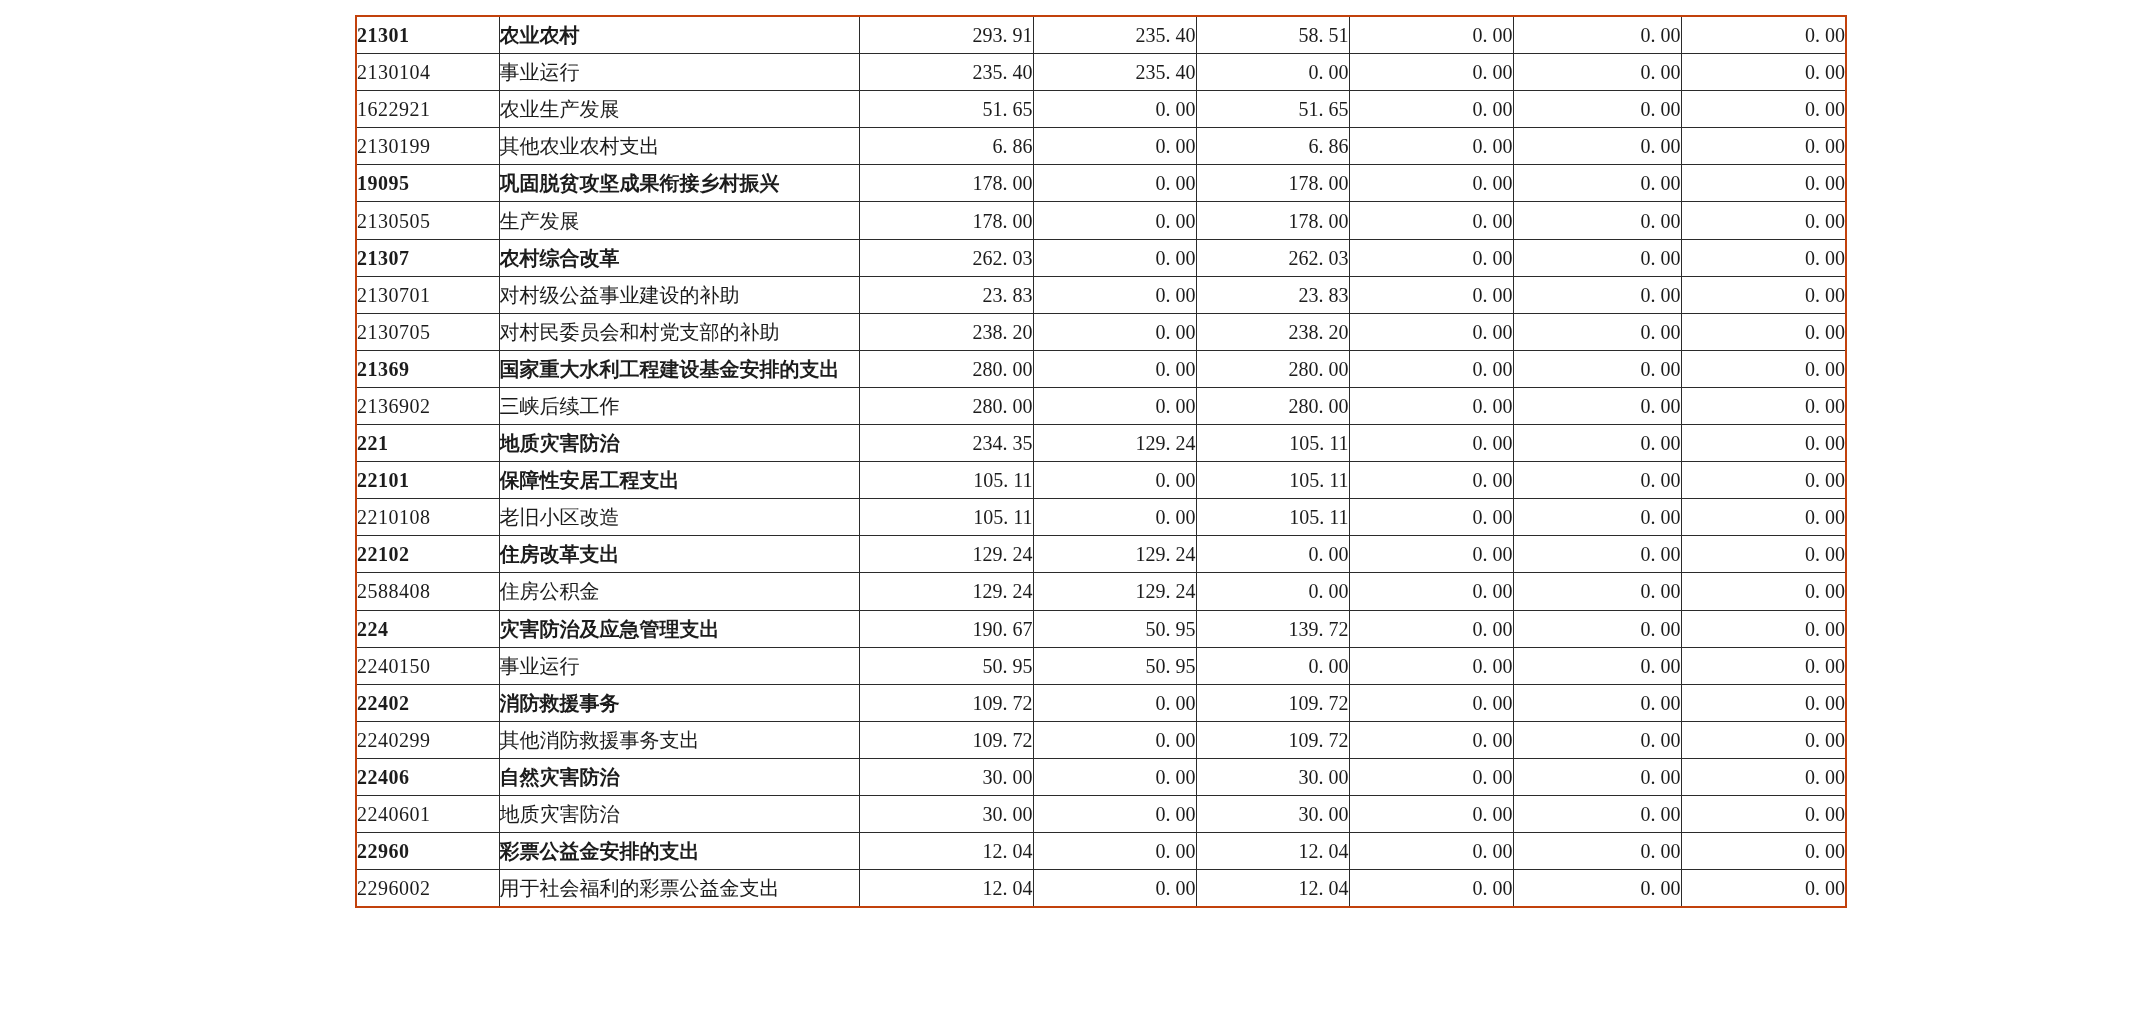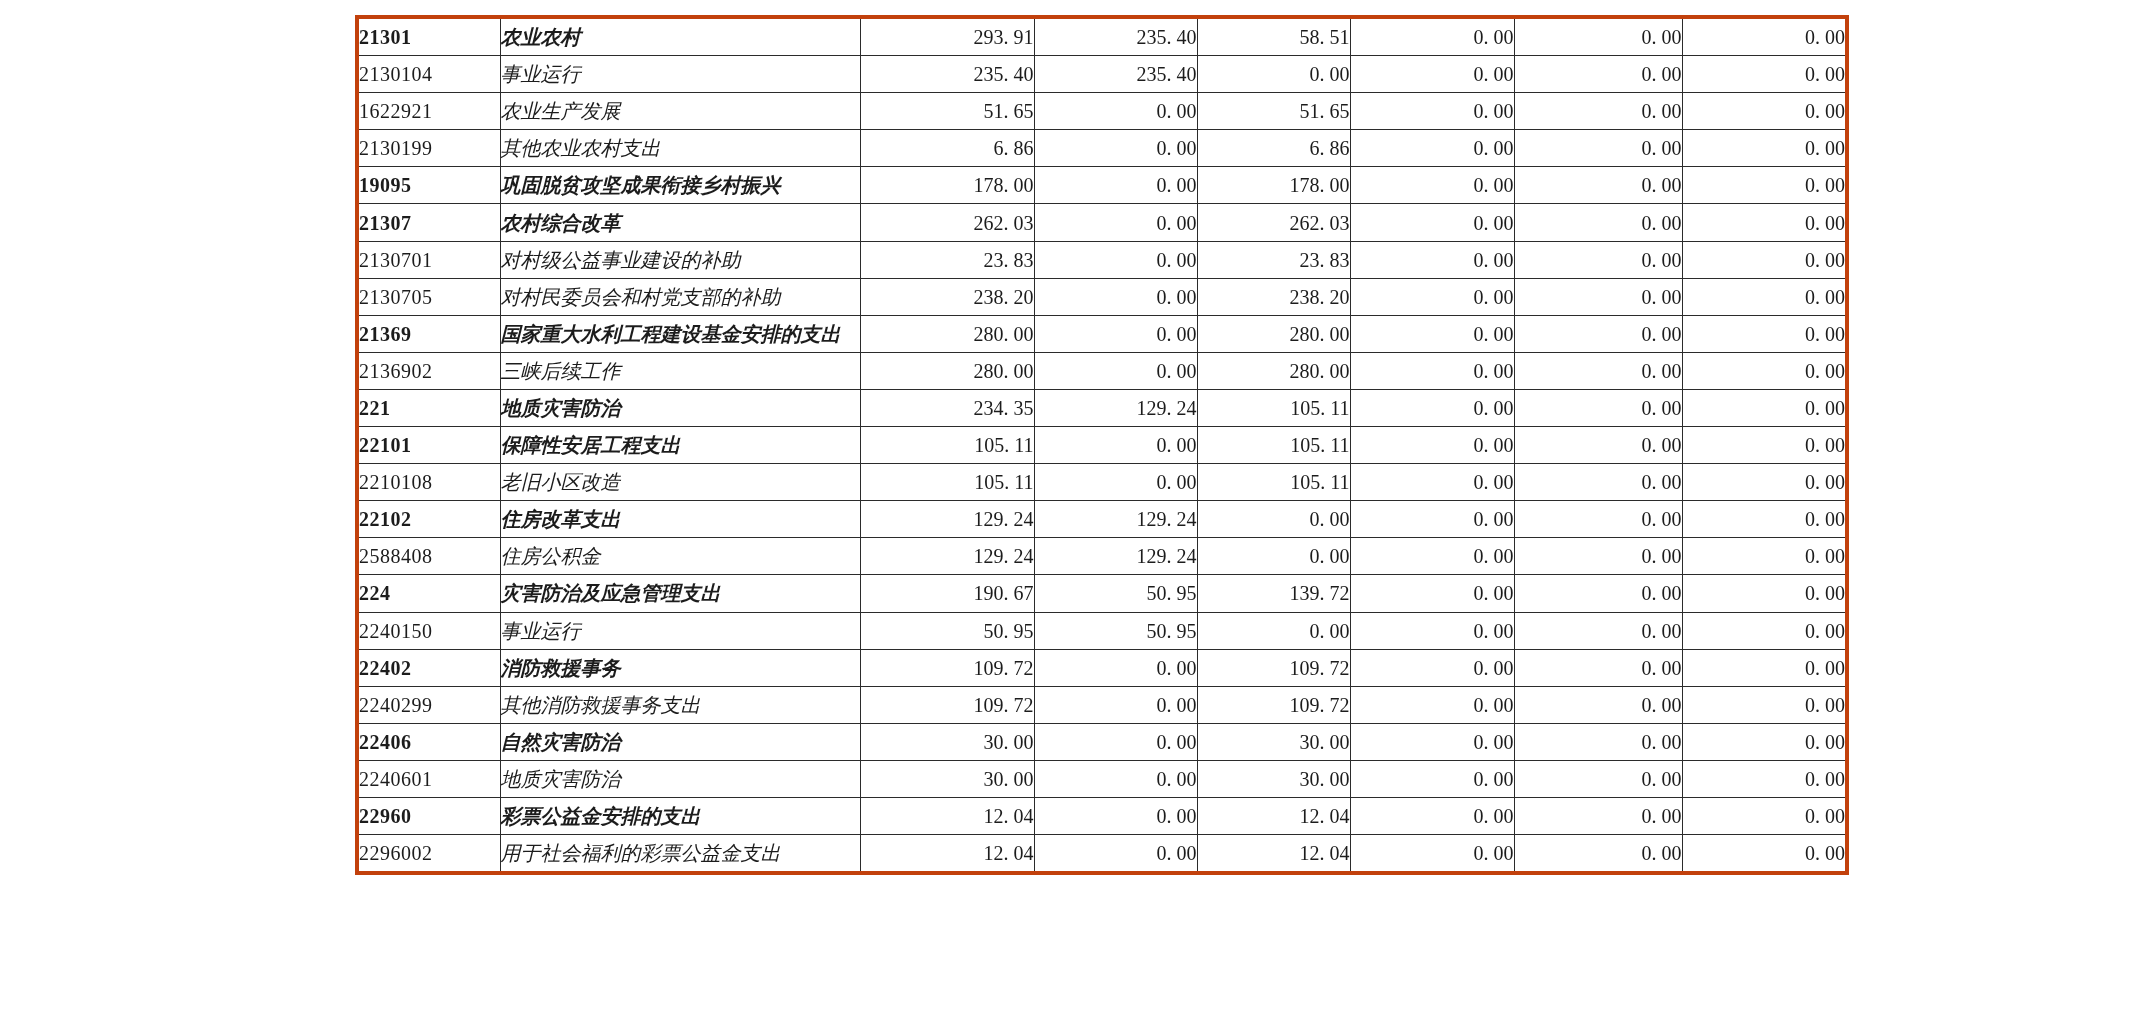--- a/index.html
+++ b/index.html
@@ -17,42 +17,41 @@
     height: 1015px;
     background: #ffffff;
   }
   table.budget {
     position: absolute;
     left: 355px;
     top: 15px;
     border-collapse: collapse;
     table-layout: fixed;
     width: 1490px;
-    border: 4px solid #c2410c;
+    border: 2px solid #c2410c;
     color: #1c1c1c;
   }
   table.budget td {
     border: 1px solid #2b2b2b;
     height: 36.1px;
     padding: 0;
     font-size: 20px;
     line-height: 1;
     vertical-align: middle;
     white-space: nowrap;
     overflow: hidden;
   }
   td.code {
     padding-left: 13px;
     text-align: left;
     letter-spacing: 0.5px;
   }
   td.name {
     padding-left: 12px;
     text-align: left;
-    font-style: italic;
   }
   td.num {
     padding-right: 12px;
     text-align: right;
   }
   tr.emphasis td.code,
   tr.emphasis td.name {
     font-weight: 700;
   }
   
@@ -117,20 +116,30 @@
         <tr class="emphasis">
     <td class="code">19095</td>
     <td class="name">巩固脱贫攻坚成果衔接乡村振兴</td>
     <td class="num">178. 00</td>
     <td class="num">0. 00</td>
     <td class="num">178. 00</td>
     <td class="num">0. 00</td>
     <td class="num">0. 00</td>
     <td class="num">0. 00</td>
   </tr>
+        <tr>
+    <td class="code">2130505</td>
+    <td class="name">生产发展</td>
+    <td class="num">178. 00</td>
+    <td class="num">0. 00</td>
+    <td class="num">178. 00</td>
+    <td class="num">0. 00</td>
+    <td class="num">0. 00</td>
+    <td class="num">0. 00</td>
+  </tr>
         <tr class="emphasis">
     <td class="code">21307</td>
     <td class="name">农村综合改革</td>
     <td class="num">262. 03</td>
     <td class="num">0. 00</td>
     <td class="num">262. 03</td>
     <td class="num">0. 00</td>
     <td class="num">0. 00</td>
     <td class="num">0. 00</td>
   </tr>

